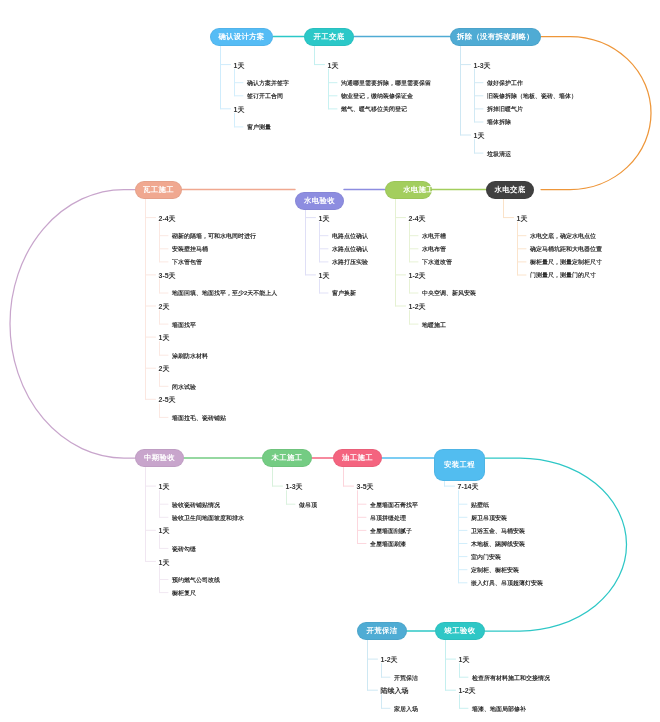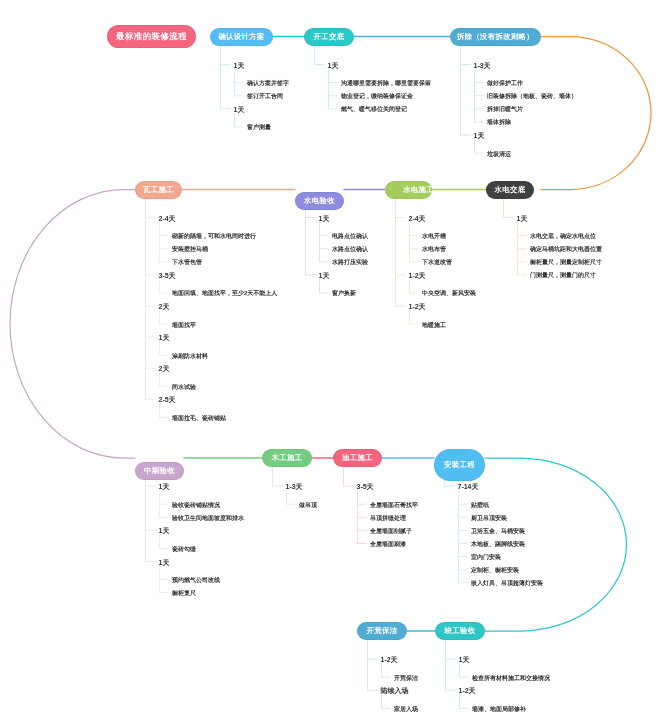--- a/index.html
+++ b/index.html
@@ -7,21 +7,21 @@
   body{width:660px;height:722px;background:#ffffff;
        font-family:"Liberation Sans","DejaVu Sans",sans-serif;
        overflow:hidden;position:relative;}
   #map{position:absolute;left:0;top:0;width:660px;height:722px;}
   #wires{position:absolute;left:0;top:0;}
   .node{position:absolute;border-radius:999px;color:#fff;border:0.5px solid rgba(0,0,0,0.045);
         font-weight:700;white-space:nowrap;
         display:flex;align-items:center;justify-content:center;
         box-sizing:border-box;}
   .root{font-size:8.4px;letter-spacing:0.5px;}
-  .stage{font-size:7.4px;letter-spacing:0.3px;}
+  .stage{font-size:7.4px;letter-spacing:0.3px;border-radius:9px;}
   .dur{position:absolute;font-size:7px;font-weight:700;color:#333;
        white-space:nowrap;line-height:1;}
   .leaf{position:absolute;font-size:6px;color:#2e2e2e;font-weight:600;white-space:nowrap;line-height:1;}
 </style>
 </head>
 <body>
 
 <svg id="wires" width="660" height="722">
     <path d="M196 undefinedH210" stroke="#55bcf5" stroke-width="1.45" fill="none" stroke-linecap="round"></path>
     <path d="M273 36.5H304" stroke="#2bc8c8" stroke-width="1.45" fill="none" stroke-linecap="round"></path>
@@ -151,21 +151,20 @@
     <path d="M367.5 640V690.2" stroke="rgb(206,232,243)" stroke-width="1" fill="none" stroke-linecap="round"></path>
     <path d="M445.5 659.1H455.5" stroke="rgb(196,239,239)" stroke-width="1" fill="none" stroke-linecap="round"></path>
     <path d="M459.5 677.2H468" stroke="rgb(201,240,240)" stroke-width="1" fill="none" stroke-linecap="round"></path>
     <path d="M459.5 663.7V677.2" stroke="rgb(201,240,240)" stroke-width="1" fill="none" stroke-linecap="round"></path>
     <path d="M445.5 690.2H455.5" stroke="rgb(196,239,239)" stroke-width="1" fill="none" stroke-linecap="round"></path>
     <path d="M459.5 708.3000000000001H468" stroke="rgb(201,240,240)" stroke-width="1" fill="none" stroke-linecap="round"></path>
     <path d="M459.5 694.8000000000001V708.3000000000001" stroke="rgb(201,240,240)" stroke-width="1" fill="none" stroke-linecap="round"></path>
     <path d="M445.5 640V690.2" stroke="rgb(196,239,239)" stroke-width="1" fill="none" stroke-linecap="round"></path>
   </svg>
 <div id="map">
-    <div class="node root" style="background: rgb(245, 101, 127); left: 107px; width: 89px; height: 23px; top: 25px;">最标准的装修流程</div>
     <div class="node stage" style="background: rgb(85, 188, 245); left: 210px; width: 63px; height: 18px; top: 27.5px;">确认设计方案</div>
     <div class="dur" style="left: 233.5px; top: 61.7px;">1天</div>
     <div class="leaf" style="left: 247px; top: 80.1px;">确认方案并签字</div>
     <div class="leaf" style="left: 247px; top: 93.2px;">签订开工合同</div>
     <div class="dur" style="left: 233.5px; top: 105.9px;">1天</div>
     <div class="leaf" style="left: 247px; top: 124.3px;">窗户测量</div>
     <div class="node stage" style="background: rgb(43, 200, 200); left: 304px; width: 50px; height: 18px; top: 27.5px;">开工交底</div>
     <div class="dur" style="left: 327.5px; top: 61.7px;">1天</div>
     <div class="leaf" style="left: 341px; top: 80.1px;">沟通哪里需要拆除，哪里需要保留</div>
     <div class="leaf" style="left: 341px; top: 93.2px;">物业登记，缴纳装修保证金</div>
@@ -208,21 +207,21 @@
     <div class="dur" style="left: 408.5px; top: 272px;">1-2天</div>
     <div class="leaf" style="left: 422px; top: 290.4px;">中央空调、新风安装</div>
     <div class="dur" style="left: 408.5px; top: 303.1px;">1-2天</div>
     <div class="leaf" style="left: 422px; top: 321.5px;">地暖施工</div>
     <div class="node stage" style="background: #404040; left: 486px; width: 48px; height: 18px; top: 180.5px;">水电交底</div>
     <div class="dur" style="left: 516.5px; top: 214.7px;">1天</div>
     <div class="leaf" style="left: 530px; top: 233.1px;">水电交底，确定水电点位</div>
     <div class="leaf" style="left: 530px; top: 246.2px;">确定马桶坑距和大电器位置</div>
     <div class="leaf" style="left: 530px; top: 259.3px;">橱柜量尺，测量定制柜尺寸</div>
     <div class="leaf" style="left: 530px; top: 272.4px;">门测量尺，测量门的尺寸</div>
-    <div class="node stage" style="background: rgb(200, 165, 204); left: 135px; width: 49px; height: 18px; top: 462px; text-align: right;">中期验收</div>
+    <div class="node stage" style="background: rgb(200, 165, 204); left: 135px; width: 49px; height: 18px; top: 449px; text-align: right;">中期验收</div>
     <div class="dur" style="left: 158.5px; top: 483.2px;">1天</div>
     <div class="leaf" style="left: 172px; top: 501.6px;">验收瓷砖铺贴情况</div>
     <div class="leaf" style="left: 172px; top: 514.7px;">验收卫生间地面坡度和排水</div>
     <div class="dur" style="left: 158.5px; top: 527.4px;">1天</div>
     <div class="leaf" style="left: 172px; top: 545.8px;">瓷砖勾缝</div>
     <div class="dur" style="left: 158.5px; top: 558.5px;">1天</div>
     <div class="leaf" style="left: 172px; top: 576.9px;">预约燃气公司改线</div>
     <div class="leaf" style="left: 172px; top: 590px;">橱柜复尺</div>
     <div class="node stage" style="background: rgb(116, 204, 131); left: 262px; width: 50px; height: 18px; top: 449px;">木工施工</div>
     <div class="dur" style="left: 285.5px; top: 483.2px;">1-3天</div>

